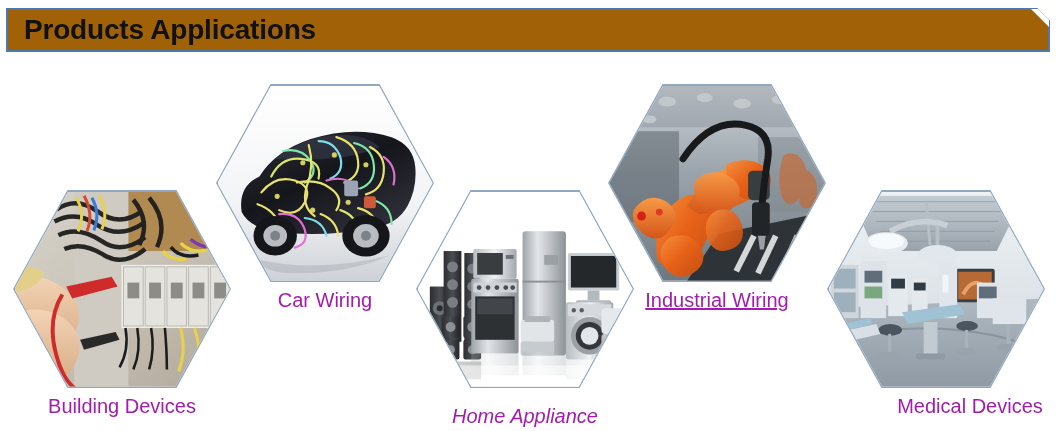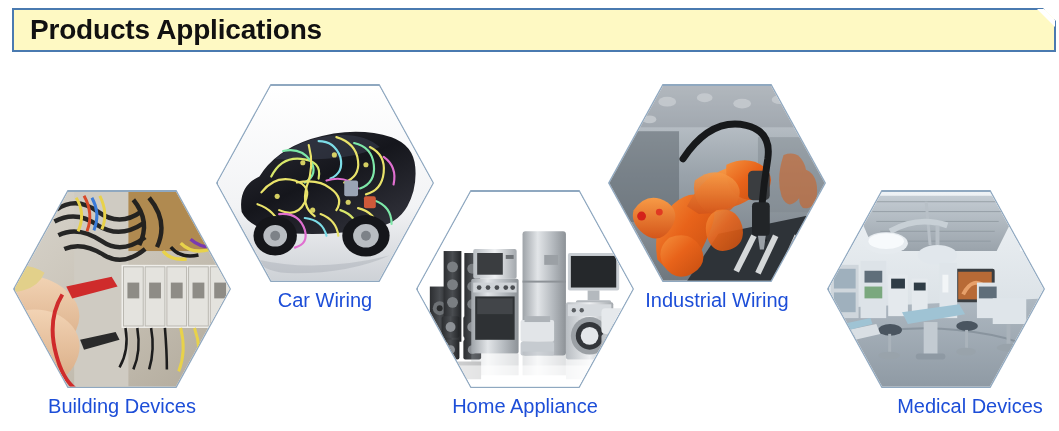--- a/index.html
+++ b/index.html
@@ -9,23 +9,23 @@
   body {
     width: 1059px; height: 431px;
     position: relative; overflow: hidden;
     font-family: "Liberation Sans", sans-serif;
     color: #111111;
   }
 
   
   .title-box {
     position: absolute;
-    left: 12px; top: 8px;
+    left: 6px; top: 8px;
     width: 1044px; height: 44px;
-    background: #fef9c3;
+    background: #a16207;
     border: 2px solid #4a7ab0;
     box-sizing: border-box;
     clip-path: polygon(0 0, calc(100% - 13px) 0, 100% 13px, 100% 100%, 0 100%);
   }
   .title-box::after{
     content:"";
     position:absolute; right:-1px; top:-1px;
     width:18px; height:18px;
     background:#ffffff;
     clip-path: polygon(100% 0, 0 0, 100% 100%);
@@ -56,36 +56,36 @@
     z-index: 1;
   }
   .art { position: absolute; inset: 0; }
   .art svg { display: block; width: 100%; height: 100%; }
 
   .hex-label {
     position: absolute;
     width: 100%;
     text-align: center;
     font-size: 20px;
-    color: #1d4ed8;
+    color: #a21caf;
     white-space: nowrap;
   }
 
   
   #card-building   { left: 13px;  top: 190px; width: 218px; height: 198px; }
   #lbl-building    { left: 13px;  top: 395px; width: 218px; }
 
   #card-car        { left: 216px; top: 84px;  width: 218px; height: 198px; }
   #lbl-car         { left: 216px; top: 289px; width: 218px; }
 
   #card-home       { left: 416px; top: 190px; width: 218px; height: 198px; }
-  #lbl-home        { left: 416px; top: 395px; width: 218px; }
+  #lbl-home        { left: 416px; top: 405px; width: 218px; font-style: italic; }
 
   #card-industrial { left: 608px; top: 84px;  width: 218px; height: 198px; }
-  #lbl-industrial  { left: 608px; top: 289px; width: 218px; }
+  #lbl-industrial  { left: 608px; top: 289px; width: 218px; text-decoration: underline; }
 
   #card-medical    { left: 827px; top: 190px; width: 218px; height: 198px; }
   #lbl-medical     { left: 861px; top: 395px; width: 218px; }
 </style>
 </head>
 <body>
 
 <div class="title-box">
   <div class="title-text">Products Applications</div>
 </div>

